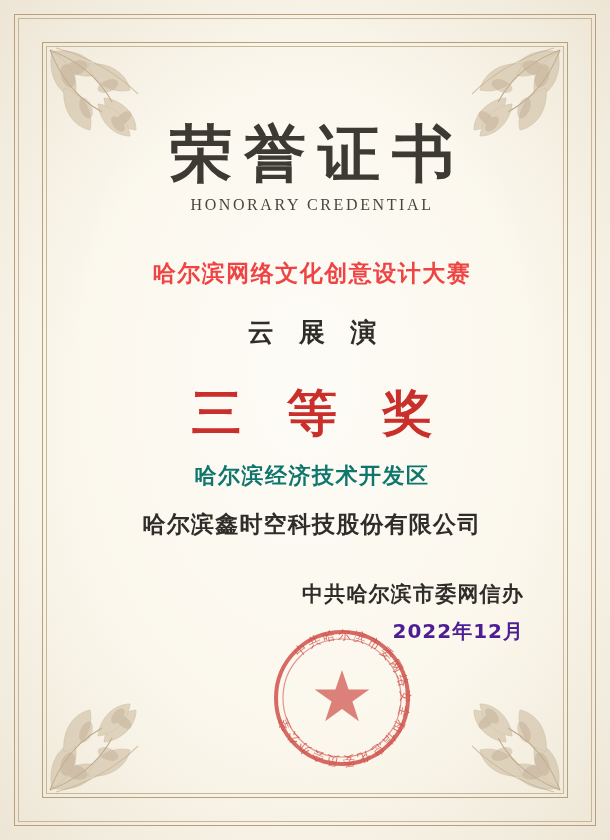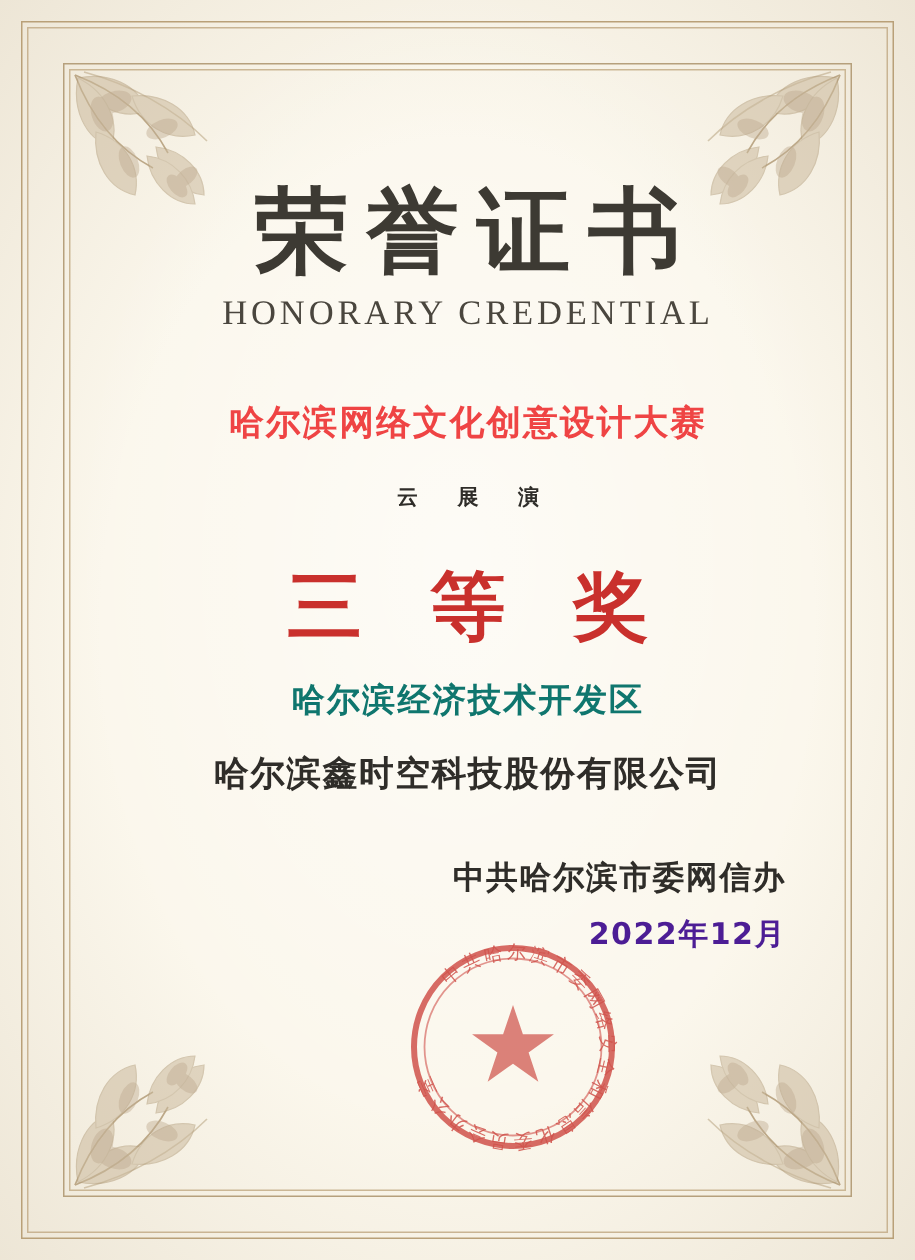--- a/index.html
+++ b/index.html
@@ -98,38 +98,38 @@
     letter-spacing: 12px;
     font-weight: 700;
     color: #3d3a33;
     line-height: 1.1;
     text-indent: 12px;
     margin-bottom: 8px;
   }
 
   .title-en {
     font-family: "Liberation Serif", serif;
-    font-size: 23px;
+    font-size: 16px;
     letter-spacing: 2.6px;
     color: #4a463e;
     margin-bottom: 44px;
   }
 
   .line-contest {
     font-family: "DejaVu Sans", sans-serif;
     font-size: 23px;
     font-weight: 700;
     letter-spacing: 1.5px;
     color: #ef4444;
     margin-bottom: 26px;
   }
 
   .line-subcontest {
-    font-family: Liberation Mono, monospace;
-    font-size: 14px;
+    font-family: Liberation Sans, sans-serif;
+    font-size: 26px;
     font-weight: 700;
     letter-spacing: 9px;
     text-indent: 9px;
     color: #2f2d29;
     margin-bottom: 30px;
   }
 
   .award {
     font-family: "DejaVu Serif", serif;
     font-size: 50px;

